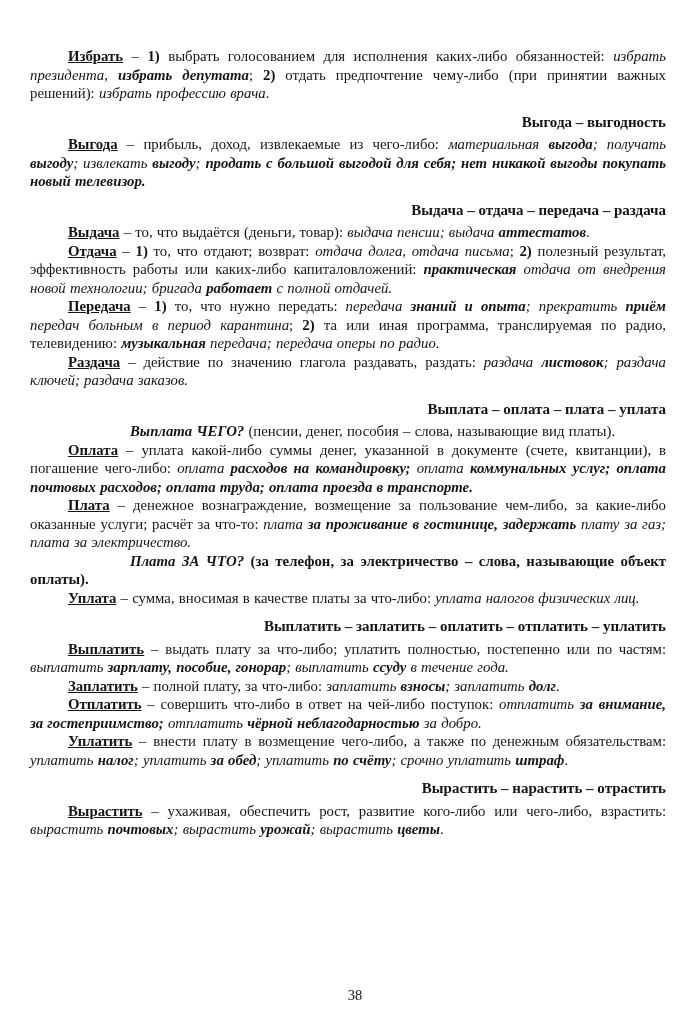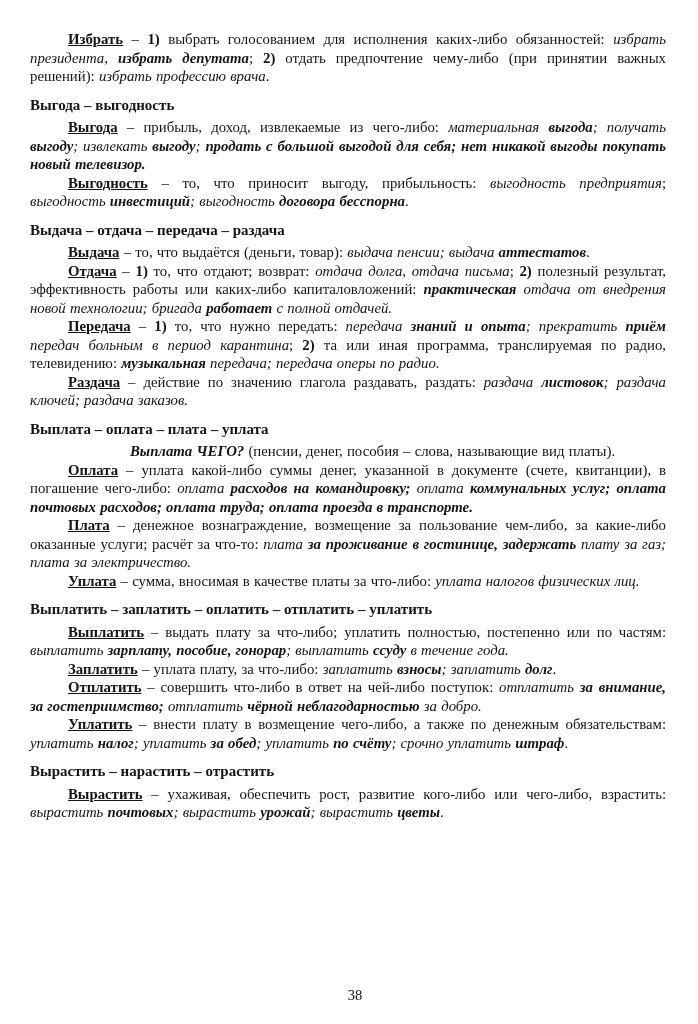--- a/index.html
+++ b/index.html
@@ -14,37 +14,38 @@
     margin: 0 auto;
     background: #ffffff;
     box-sizing: border-box;
     padding: 30px 32px 0 30px;
     overflow: hidden;
     font-family: "Liberation Serif", "DejaVu Serif", serif;
     color: #151515;
   }
   .content {
     width: 100%;
+    margin-top: 17px;
   }
   .para {
     margin: 0;
     font-size: 14.8px;
     line-height: 18.5px;
     text-align: justify;
     text-indent: 38px;
     word-spacing: 0.5px;
   }
   .para.q {
     text-indent: 100px;
   }
   .heading {
     font-size: 15px;
     line-height: 18.5px;
     font-weight: bold;
-    text-align: left;
+    text-align: right;
     margin: 10px 0 4px 0;
   }
   .s-hw { font-weight: bold; text-decoration: underline; }
   .s-b  { font-weight: bold; }
   .s-i  { font-style: italic; }
   .s-bi { font-style: italic; font-weight: bold; }
   .s-n  { }
   .page-number {
     position: absolute;
     left: 0;
@@ -57,33 +58,33 @@
   }
 </style>
 </head>
 <body>
 
 <div class="page">
   <div class="content">
       <p class="para"><span class="s-hw">Избрать</span><span class="s-n"> – </span><span class="s-b">1)</span><span class="s-n"> выбрать голосованием для исполнения каких-либо обязанностей: </span><span class="s-i">избрать президента, </span><span class="s-bi">избрать депутата</span><span class="s-n">; </span><span class="s-b">2)</span><span class="s-n"> отдать предпочтение чему-либо (при принятии важных решений): </span><span class="s-i">избрать профессию врача</span><span class="s-n">.</span></p>
       <div class="heading">Выгода – выгодность</div>
       <p class="para"><span class="s-hw">Выгода</span><span class="s-n"> – прибыль, доход, извлекаемые из чего-либо: </span><span class="s-i">материальная </span><span class="s-bi">выгода</span><span class="s-i">; получать </span><span class="s-bi">выгоду</span><span class="s-i">; извлекать </span><span class="s-bi">выгоду</span><span class="s-i">; </span><span class="s-bi">продать с большой выгодой для себя; нет никакой выгоды покупать новый телевизор.</span></p>
-      <p class="para"><span class="s-hw">Выгодность</span><span class="s-n"> – то, что приносит выгоду, прибыльность: </span><span class="s-i">выгодность предприятия</span><span class="s-n">; </span><span class="s-i">выгодность </span><span class="s-bi">инвестиций</span><span class="s-i">; выгодность </span><span class="s-bi">договора бесспорна</span><span class="s-n">.</span></p>
       <div class="heading">Выдача – отдача – передача – раздача</div>
       <p class="para"><span class="s-hw">Выдача</span><span class="s-n"> – то, что выдаётся (деньги, товар): </span><span class="s-i">выдача пенсии; выдача </span><span class="s-bi">аттестатов</span><span class="s-n">.</span></p>
       <p class="para"><span class="s-hw">Отдача</span><span class="s-n"> – </span><span class="s-b">1)</span><span class="s-n"> то, что отдают; возврат: </span><span class="s-i">отдача долга, отдача письма</span><span class="s-n">; </span><span class="s-b">2)</span><span class="s-n"> полезный результат, эффективность работы или каких-либо капиталовложений: </span><span class="s-bi">практическая </span><span class="s-i">отдача от внедрения новой технологии; бригада </span><span class="s-bi">работает </span><span class="s-i">с полной отдачей.</span></p>
       <p class="para"><span class="s-hw">Передача</span><span class="s-n"> – </span><span class="s-b">1)</span><span class="s-n"> то, что нужно передать: </span><span class="s-i">передача </span><span class="s-bi">знаний и опыта</span><span class="s-i">; прекратить </span><span class="s-bi">приём </span><span class="s-i">передач больным в период карантина</span><span class="s-n">; </span><span class="s-b">2)</span><span class="s-n"> та или иная программа, транслируемая по радио, телевидению: </span><span class="s-bi">музыкальная </span><span class="s-i">передача; передача оперы по радио.</span></p>
       <p class="para"><span class="s-hw">Раздача</span><span class="s-n"> – действие по значению глагола раздавать, раздать: </span><span class="s-i">раздача </span><span class="s-bi">листовок</span><span class="s-i">; раздача ключей; раздача заказов.</span></p>
       <div class="heading">Выплата – оплата – плата – уплата</div>
       <p class="para q"><span class="s-bi">Выплата ЧЕГО? </span><span class="s-n">(пенсии, денег, пособия – слова, называющие вид платы).</span></p>
       <p class="para"><span class="s-hw">Оплата</span><span class="s-n"> – уплата какой-либо суммы денег, указанной в документе (счете, квитанции), в погашение чего-либо: </span><span class="s-i">оплата </span><span class="s-bi">расходов на командировку; </span><span class="s-i">оплата </span><span class="s-bi">коммунальных услуг; </span><span class="s-bi">оплата почтовых расходов; оплата труда; оплата проезда в транспорте.</span></p>
       <p class="para"><span class="s-hw">Плата</span><span class="s-n"> – денежное вознаграждение, возмещение за пользование чем-либо, за какие-либо оказанные услуги; расчёт за что-то: </span><span class="s-i">плата </span><span class="s-bi">за проживание в гостинице, задержать </span><span class="s-i">плату за газ; плата за электричество.</span></p>
+      <p class="para q"><span class="s-bi">Плата ЗА ЧТО? </span><span class="s-b">(за телефон, за электричество – слова, называющие объект оплаты).</span></p>
       <p class="para"><span class="s-hw">Уплата</span><span class="s-n"> – сумма, вносимая в качестве платы за что-либо: </span><span class="s-i">уплата налогов физических лиц.</span></p>
       <div class="heading">Выплатить – заплатить – оплатить – отплатить – уплатить</div>
       <p class="para"><span class="s-hw">Выплатить</span><span class="s-n"> – выдать плату за что-либо; уплатить полностью, постепенно или по частям: </span><span class="s-i">выплатить </span><span class="s-bi">зарплату, пособие, гонорар</span><span class="s-i">; выплатить </span><span class="s-bi">ссуду </span><span class="s-i">в течение года.</span></p>
-      <p class="para"><span class="s-hw">Заплатить</span><span class="s-n"> – уплата плату, за что-либо: </span><span class="s-i">заплатить </span><span class="s-bi">взносы</span><span class="s-i">; заплатить </span><span class="s-bi">долг</span><span class="s-n">.</span></p>
+      <p class="para"><span class="s-hw">Заплатить</span><span class="s-n"> – полной плату, за что-либо: </span><span class="s-i">заплатить </span><span class="s-bi">взносы</span><span class="s-i">; заплатить </span><span class="s-bi">долг</span><span class="s-n">.</span></p>
       <p class="para"><span class="s-hw">Отплатить</span><span class="s-n"> – совершить что-либо в ответ на чей-либо поступок: </span><span class="s-i">отплатить </span><span class="s-bi">за внимание, за гостеприимство; </span><span class="s-i">отплатить </span><span class="s-bi">чёрной неблагодарностью </span><span class="s-i">за добро.</span></p>
       <p class="para"><span class="s-hw">Уплатить</span><span class="s-n"> – внести плату в возмещение чего-либо, а также по денежным обязательствам: </span><span class="s-i">уплатить </span><span class="s-bi">налог</span><span class="s-i">; уплатить </span><span class="s-bi">за обед</span><span class="s-i">; уплатить </span><span class="s-bi">по счёту</span><span class="s-i">; срочно уплатить </span><span class="s-bi">штраф</span><span class="s-n">.</span></p>
       <div class="heading">Вырастить – нарастить – отрастить</div>
       <p class="para"><span class="s-hw">Вырастить</span><span class="s-n"> – ухаживая, обеспечить рост, развитие кого-либо или чего-либо, взрастить: </span><span class="s-i">вырастить </span><span class="s-bi">почтовых</span><span class="s-i">; вырастить </span><span class="s-bi">урожай</span><span class="s-i">; вырастить </span><span class="s-bi">цветы</span><span class="s-n">.</span></p>
     </div>
   <div class="page-number">38</div>
 </div>
 
 </body></html>

